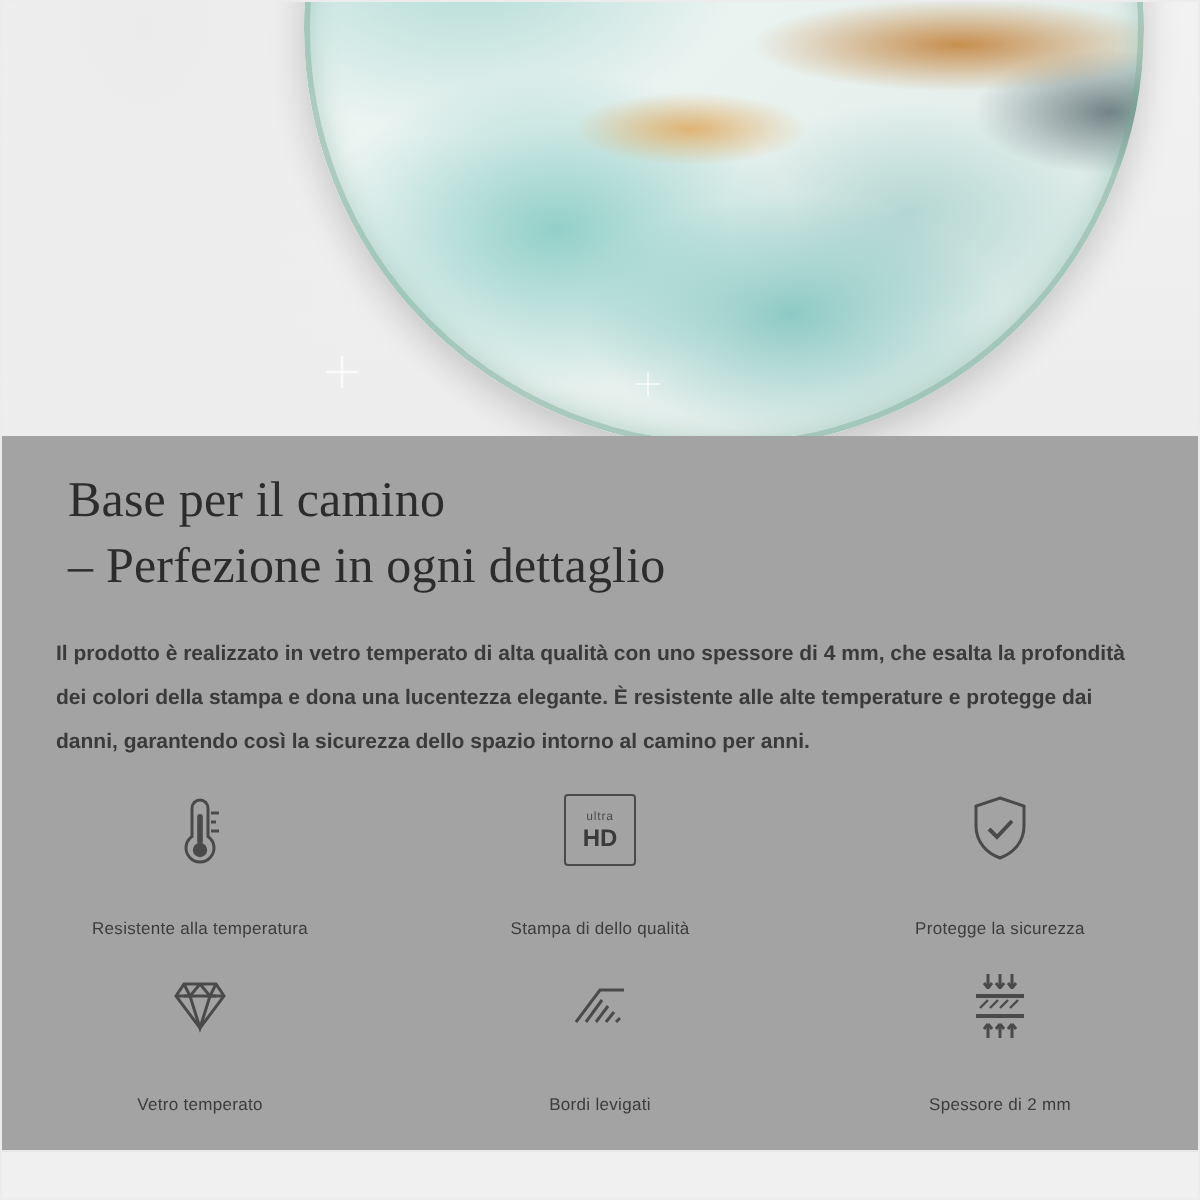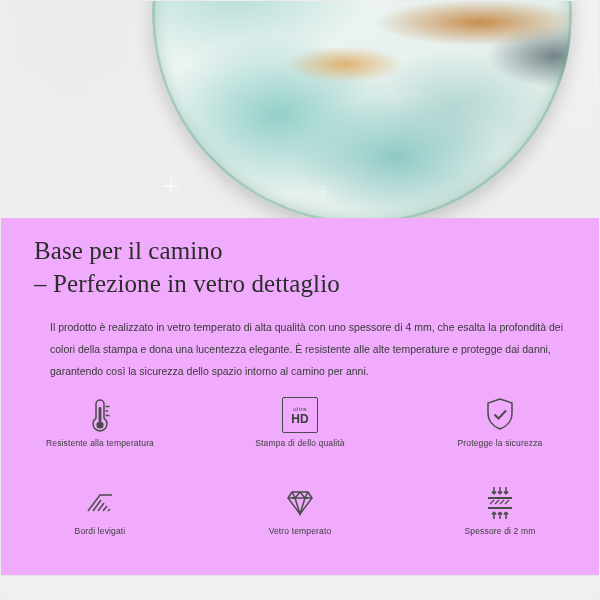--- a/index.html
+++ b/index.html
@@ -10,21 +10,21 @@
     width: 600px;
     height: 600px;
     background: #ffffff;
     font-family: "Liberation Sans", sans-serif;
     overflow: hidden;
   }
   .page {
     position: relative;
     width: 600px;
     height: 600px;
-    background: #f0abfc;
+    background: #a3a3a3;
     overflow: hidden;
   }
 
   
   .hero {
     position: absolute;
     left: 0;
     top: 0;
     width: 600px;
     height: 218px;
@@ -101,24 +101,25 @@
     font-family: "Liberation Serif", serif;
     font-size: 25px;
     line-height: 33px;
     font-weight: 400;
     color: #2c2c2c;
     letter-spacing: 0.1px;
   }
   .headline .line2 { display: block; }
   .body-copy {
     margin: 0;
-    padding: 16px 32px 0 50px;
+    padding: 16px 32px 0 28px;
     font-size: 10.5px;
     line-height: 22px;
     color: #3a3a3a;
+    font-weight: bold;
   }
 
   
   .features {
     position: absolute;
     left: 0;
     top: 392px;
     width: 600px;
     display: grid;
     grid-template-columns: repeat(3, 1fr);
@@ -131,21 +132,21 @@
     align-items: center;
     justify-content: flex-start;
   }
   .feature-icon {
     height: 46px;
     display: flex;
     align-items: center;
     justify-content: center;
   }
   .feature-label {
-    margin-top: 0;
+    margin-top: 21px;
     font-size: 8.5px;
     color: #3c3c3c;
     text-align: center;
     letter-spacing: 0.15px;
   }
   .hd-box {
     width: 34px;
     height: 34px;
     border: 1.6px solid #4a4a4a;
     border-radius: 2px;
@@ -196,21 +197,21 @@
       <div class="plate-gloss"></div>
       <div class="plate-edge"></div>
     </div>
     <div class="sparkle s1"></div>
     <div class="sparkle s2"></div>
   </div>
 
   <div class="content">
     <h1 class="headline">
       <span>Base per il camino</span>
-      <span class="line2">– Perfezione in vetro dettaglio</span>
+      <span class="line2">– Perfezione in ogni dettaglio</span>
     </h1>
     <p class="body-copy">Il prodotto è realizzato in vetro temperato di alta qualità con uno spessore di 4 mm, che esalta la profondità dei colori della stampa e dona una lucentezza elegante. È resistente alle alte temperature e protegge dai danni, garantendo così la sicurezza dello spazio intorno al camino per anni.</p>
   </div>
 
   <div class="features">
 
     <div class="feature">
       <div class="feature-icon">
         <svg width="40" height="44" viewBox="0 0 40 44" fill="none" stroke="#4a4a4a" stroke-width="1.5">
           <path d="M20 7a4 4 0 0 1 4 4v14.2a7 7 0 1 1-8 0V11a4 4 0 0 1 4-4z"></path>
@@ -240,42 +241,42 @@
           <path d="M20 6l12 4v10c0 8-5.4 13.6-12 16-6.6-2.4-12-8-12-16V10l12-4z"></path>
           <path d="M14.5 21.5l4 4 7.5-8" stroke-width="2"></path>
         </svg>
       </div>
       <div class="feature-label">Protegge la sicurezza</div>
     </div>
 
     <div class="feature">
       <div class="feature-icon">
         <svg width="40" height="40" viewBox="0 0 40 40" fill="none" stroke="#4a4a4a" stroke-width="1.5">
-          <path d="M8 28L20 12h12"></path>
-          <path d="M13 28l8-11"></path>
-          <path d="M18 28l6-8"></path>
-          <path d="M23 28l4-5"></path>
-          <path d="M28 28l2-2"></path>
-        </svg>
-      </div>
-      <div class="feature-label">Bordi levigati</div>
-    </div>
-
-    <div class="feature">
-      <div class="feature-icon">
-        <svg width="40" height="40" viewBox="0 0 40 40" fill="none" stroke="#4a4a4a" stroke-width="1.5">
           <path d="M8 15l4-6h16l4 6-12 16L8 15z"></path>
           <path d="M8 15h24"></path>
           <path d="M12 9l3 6-3 0"></path>
           <path d="M28 9l-3 6 3 0"></path>
           <path d="M15 15l5 16 5-16"></path>
           <path d="M20 9l-5 6M20 9l5 6"></path>
         </svg>
       </div>
       <div class="feature-label">Vetro temperato</div>
+    </div>
+
+    <div class="feature">
+      <div class="feature-icon">
+        <svg width="40" height="40" viewBox="0 0 40 40" fill="none" stroke="#4a4a4a" stroke-width="1.5">
+          <path d="M8 28L20 12h12"></path>
+          <path d="M13 28l8-11"></path>
+          <path d="M18 28l6-8"></path>
+          <path d="M23 28l4-5"></path>
+          <path d="M28 28l2-2"></path>
+        </svg>
+      </div>
+      <div class="feature-label">Bordi levigati</div>
     </div>
 
     <div class="feature">
       <div class="feature-icon">
         <svg width="40" height="42" viewBox="0 0 40 42" fill="none" stroke="#4a4a4a" stroke-width="1.5">
           <path d="M14 5v7M20 5v7M26 5v7"></path>
           <path d="M14 12l-2-2.5M14 12l2-2.5M20 12l-2-2.5M20 12l2-2.5M26 12l-2-2.5M26 12l2-2.5"></path>
           <line x1="8" y1="16" x2="32" y2="16" stroke-width="2"></line>
           <path d="M10 22l4-4M15 22l4-4M20 22l4-4M25 22l4-4" stroke-width="1.2"></path>
           <line x1="8" y1="26" x2="32" y2="26" stroke-width="2"></line>

